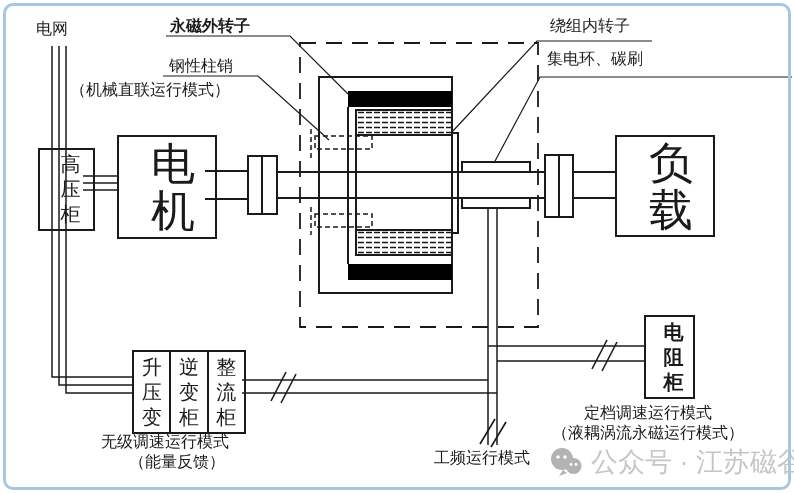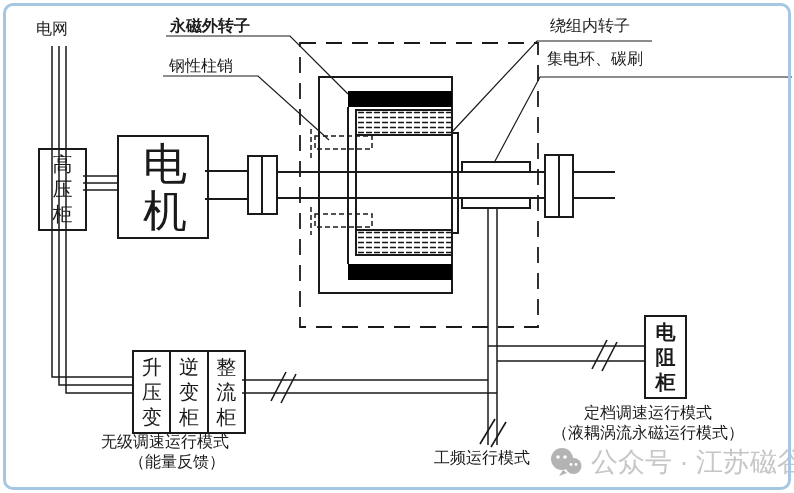--- a/index.html
+++ b/index.html
@@ -3,21 +3,21 @@
 <meta charset="utf-8">
 <style>
   html,body{margin:0;padding:0;background:#fff;}
   #stage{position:relative;width:794px;height:493px;background:#ffffff;overflow:hidden;
          font-family:"Liberation Sans","DejaVu Sans",sans-serif;color:#1a1a1a;}
   .frame{position:absolute;left:3px;top:3px;right:3px;bottom:3px;
          border:3px solid #a6c7e2;border-radius:10px;pointer-events:none;}
   svg{position:absolute;left:0;top:0;}
   .lbl{position:absolute;font-size:16px;line-height:21px;white-space:nowrap;color:#1c1c1c;}
   .box{position:absolute;border:2px solid #1a1a1a;background:transparent;
-       display:flex;align-items:center;justify-content:center;text-align:center;}
+       display:flex;align-items:center;justify-content:center;text-align:center;padding-left:8px;}
   .vtext{width:22px;font-size:20px;line-height:25px;word-break:break-all;text-align:center;}
   .bigtext{width:40px;font-size:44px;line-height:47px;word-break:break-all;text-align:center;}
   .cells{display:flex;align-items:stretch;padding:0;}
   .cell{flex:1;display:flex;align-items:center;justify-content:center;}
   .cell + .cell{border-left:2px solid #1a1a1a;}
   .watermark{position:absolute;display:flex;align-items:center;gap:8px;color:#c6c6c6;}
   .wm-text{font-size:27px;line-height:30px;white-space:nowrap;}
 </style>
 </head>
 <body>
@@ -113,31 +113,35 @@
       <path d="M166,36 H290 L348,94"></path>
       <path d="M163,76 H258 L329,140"></path>
       <path d="M652,41 H537 L452,132"></path>
       <path d="M792,77 H540 L494,163"></path>
     </g>
   </svg>
 
   <div class="lbl" style="left:36px;top:18px;">电网</div>
   <div class="lbl" style="left:170px;top:15px;font-weight:bold;">永磁外转子</div>
   <div class="lbl" style="left:169px;top:55px;">钢性柱销</div>
+  <div class="lbl" style="left:70px;top:79px;">（机械直联运行模式）</div>
   <div class="lbl" style="left:550px;top:15px;">绕组内转子</div>
   <div class="lbl" style="left:547px;top:48px;">集电环、碳刷</div>
 
   <div class="box" style="left:38px;top:148px;width:45px;height:79px;">
     <div class="vtext">高压柜</div>
   </div>
 
   <div class="box" style="left:117px;top:135px;width:88px;height:100px;">
     <div class="bigtext">电机</div>
   </div>
 
+  <div class="box" style="left:615px;top:135px;width:88px;height:98px;">
+    <div class="bigtext">负载</div>
+  </div>
 
   <div class="box" style="left:644px;top:315px;width:39px;height:80px;font-weight:bold;align-items:center;">
     <div class="vtext">电阻柜</div>
   </div>
 
   <div class="box cells" style="left:132px;top:350px;width:110px;height:80px;">
     <div class="cell">
       <div class="vtext">升压变</div>
     </div>
     <div class="cell">

